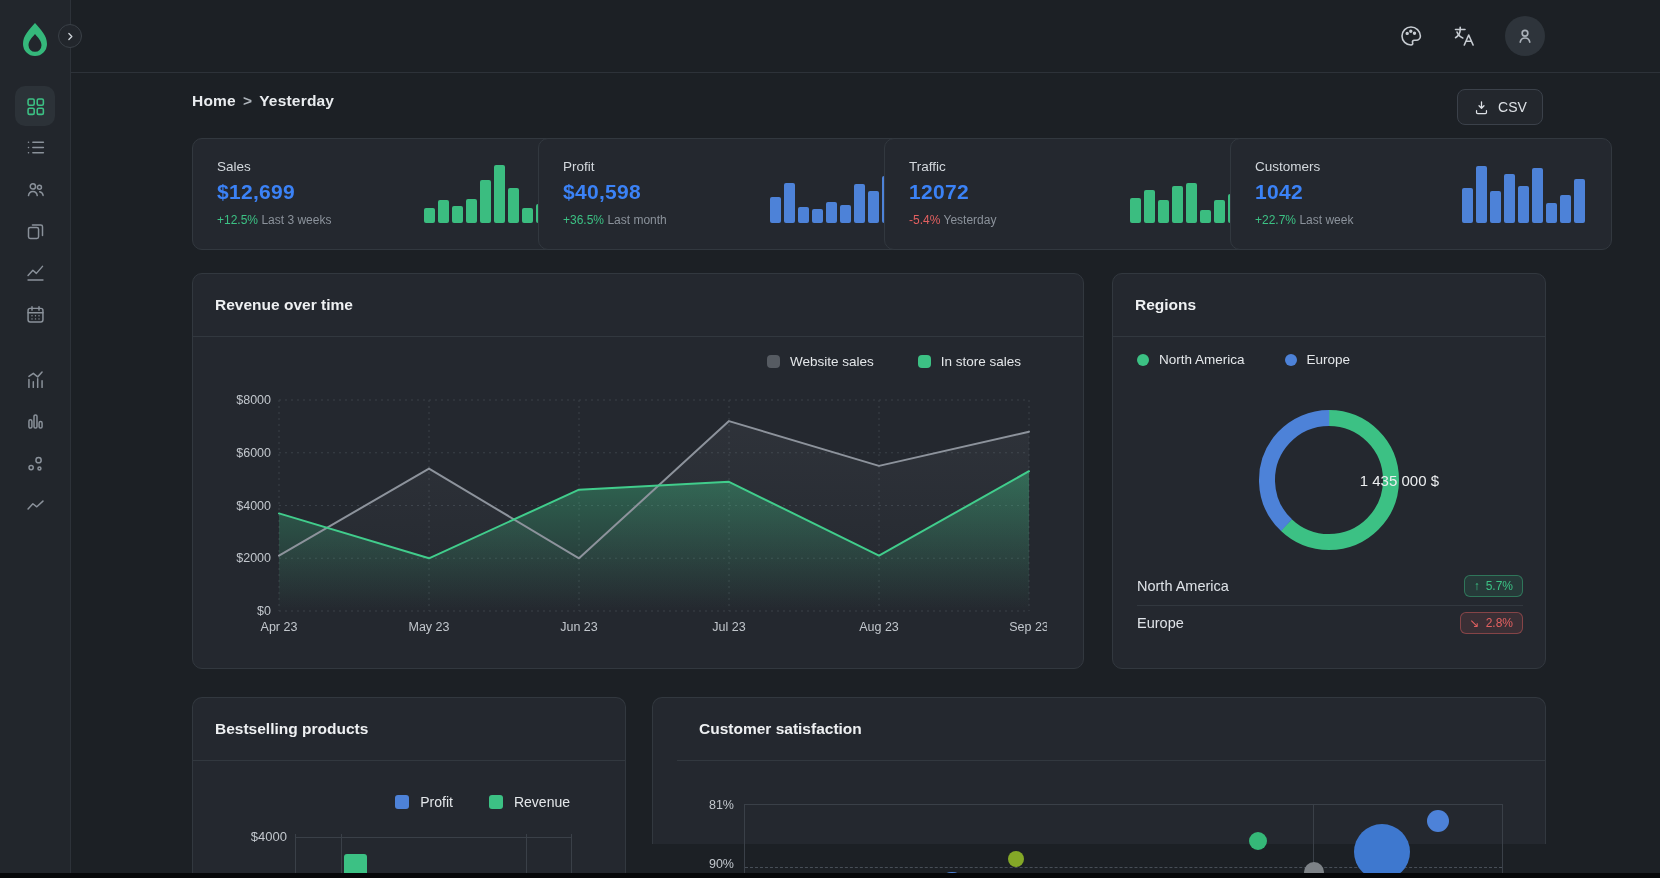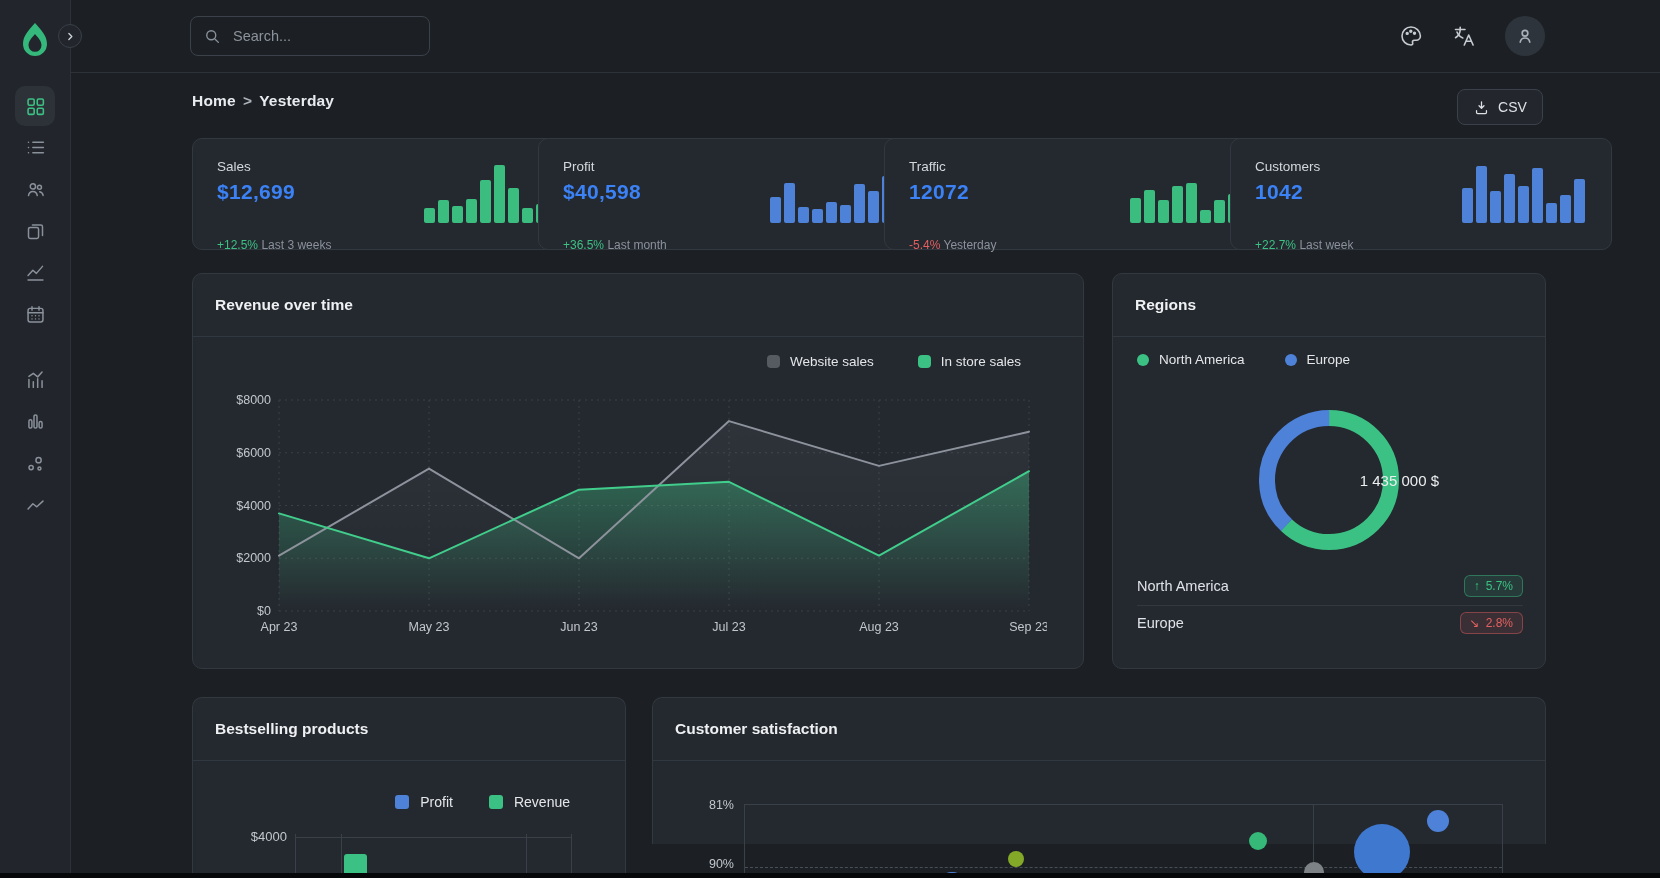--- a/index.html
+++ b/index.html
@@ -30,21 +30,21 @@
      border-radius:8px;color:#dde1e6;display:flex;align-items:center;justify-content:center;gap:8px;font-size:14px;
      box-sizing:border-box;cursor:pointer;}
   
   .card{position:absolute;background:#24282f;border:1px solid #32383f;border-radius:10px;box-sizing:border-box;}
   .card-head{height:62px;border-bottom:1px solid #32383f;display:flex;align-items:center;padding:0 22px;
      font-weight:bold;font-size:15.5px;color:#eef0f2;}
   
   .stat{top:138px;width:382px;height:112px;}
   .stat .s-label{position:absolute;left:24px;top:20px;font-size:13.5px;color:#d3d8dd;}
   .stat .s-value{position:absolute;left:24px;top:41px;font-size:21px;font-weight:bold;color:#3b82f6;letter-spacing:.3px;}
-  .stat .s-delta{position:absolute;left:24px;top:74px;font-size:12px;color:#8b929b;margin-top:25px;}
+  .stat .s-delta{position:absolute;left:24px;top:74px;font-size:12px;color:#8b929b;}
   .stat .pct.up{color:#3cc184;} .stat .pct.down{color:#e26060;}
   .spark{position:absolute;right:26px;bottom:26px;display:flex;align-items:flex-end;gap:3px;}
   .spark i{width:11px;border-radius:2px;display:block;}
   
   #revenue-card{left:192px;top:273px;width:892px;height:396px;}
   .rev-legend{position:absolute;right:62px;top:80px;display:flex;gap:44px;font-size:13.5px;color:#e4e7ea;align-items:center;}
   .legend-item{display:flex;align-items:center;cursor:pointer;}
   .legend-item .sw{width:13px;height:13px;border-radius:4px;margin-right:10px;}
   .rev-chart{position:absolute;left:42px;top:117px;width:812px;height:248px;}
   
@@ -61,21 +61,21 @@
   .badge.down{color:#e26060;background:rgba(226,96,96,.12);border-color:rgba(226,96,96,.45);}
   
   #bestselling-card{left:192px;top:697px;width:434px;height:181px;border-bottom:none;border-radius:10px 10px 0 0;}
   .bs-legend{position:absolute;right:55px;top:96px;display:flex;gap:36px;font-size:14px;color:#e4e7ea;align-items:center;}
   .bs-legend .sw{width:14px;height:14px;border-radius:3px;margin-right:11px;}
   .bs-ylabel{position:absolute;left:30px;top:131px;width:64px;text-align:right;font-size:13px;color:#c2c7cd;}
   .bs-hline{position:absolute;left:102px;top:139px;width:276px;height:1px;background:#3a4048;}
   .bs-vline{position:absolute;top:136px;bottom:0;width:1px;background:#3a4048;}
   .bs-bar{position:absolute;top:156px;width:23px;bottom:0;border-radius:3px 3px 0 0;}
   
-  #satisfaction-card{left:652px;top:697px;width:894px;height:147px;border-bottom:none;border-radius:10px 10px 0 0;}
+  #satisfaction-card{left:652px;top:697px;width:894px;height:147px;border-bottom:none;border-radius:10px 10px 0 0;padding-left:24px;}
   .cs-pct{position:absolute;width:50px;text-align:right;font-size:12.5px;color:#c2c7cd;}
   .cs-plot{position:absolute;left:91px;top:106px;width:757px;height:75px;
      border-top:1px solid #3a4048;border-left:1px solid #3a4048;border-right:1px solid #3a4048;}
   .cs-90{position:absolute;left:0;top:62px;width:100%;border-top:1px dashed #474e57;}
   .cs-vgrid{position:absolute;left:568px;top:0;bottom:0;width:1px;background:#3a4048;}
   .bubble{position:absolute;border-radius:50%;}
   .bottom-strip{position:absolute;left:0;bottom:0;width:100%;height:5px;background:#060709;z-index:9;}
 </style>
 </head>
 <body>
@@ -180,29 +180,20 @@
 
   <button class="collapse-btn" style="cursor:pointer">
     <span>
       <svg viewBox="0 0 24 24" width="13" height="13" fill="none" stroke="currentColor" stroke-width="2.4" stroke-linecap="round" stroke-linejoin="round">
           <path d="M9 6.5l5.5 5.5L9 17.5"></path>
         </svg>
     </span>
   </button>
 
   <div class="topbar">
-    <div class="search">
-      <span>
-        <svg viewBox="0 0 24 24" width="18" height="18" fill="none" stroke="currentColor" stroke-width="1.8" stroke-linecap="round">
-            <circle cx="11" cy="11" r="6"></circle>
-            <path d="M16.2 16.2L20.5 20.5"></path>
-          </svg>
-      </span>
-      <input type="text" value="" placeholder="Search..." style="">
-    </div>
     <span class="tb-icon" style="left:1329px">
       <svg viewBox="0 0 24 24" width="24" height="24" fill="none" stroke="currentColor" stroke-width="1.6" stroke-linecap="round" stroke-linejoin="round">
         <path d="M12 3a9 9 0 0 0 0 18c1.4 0 2.1-1.1 1.6-2.2-.6-1.3.3-2.5 1.7-2.5h1.9A4.3 4.3 0 0 0 21.4 12C21.2 7 17 3 12 3z"></path>
         <circle cx="8.2" cy="9.4" r="0.9" fill="currentColor"></circle>
           <circle cx="11.8" cy="7.2" r="0.9" fill="currentColor"></circle>
           <circle cx="15.5" cy="9.2" r="0.9" fill="currentColor"></circle>
       </svg>
       </span>
     <span class="tb-icon" style="left:1382px">
       <svg viewBox="0 0 24 24" width="24" height="24" fill="none" stroke="currentColor" stroke-width="1.6" stroke-linecap="round" stroke-linejoin="round">

